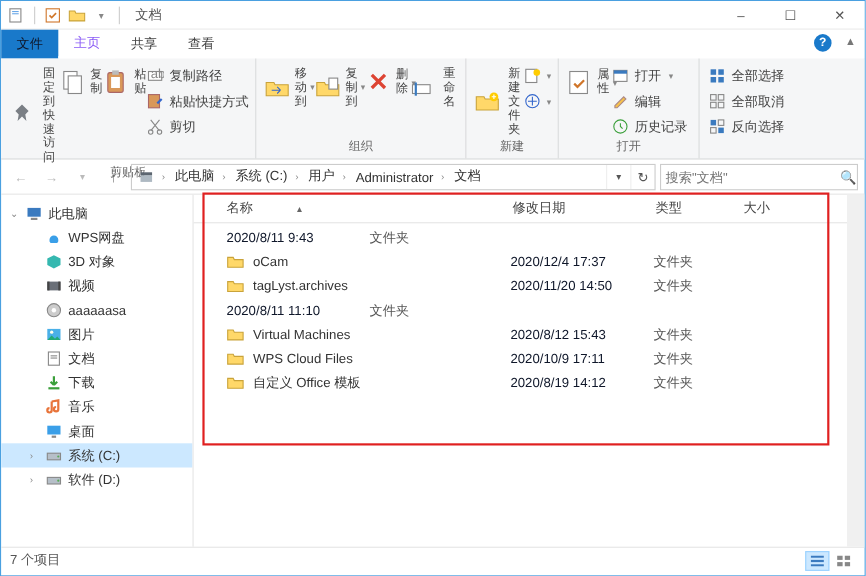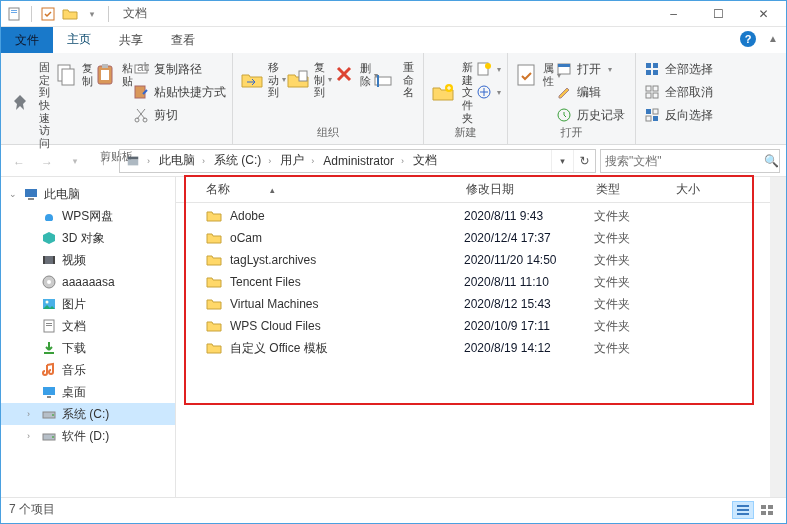--- a/index.html
+++ b/index.html
@@ -11,21 +11,21 @@
 .qat-icon { width: 16px; height: 16px; display: inline-flex; align-items: center; justify-content: center; }
 .qat-sep { width: 1px; height: 16px; background: #ccc; margin: 0 2px; }
 .title-text { margin-left: 6px; color: #555; }
 .win-controls { margin-left: auto; display: flex; }
 .win-btn { width: 45px; height: 26px; display: flex; align-items: center; justify-content: center; color: #555; }
 
 
 .menutabs { height: 26px; display: flex; align-items: stretch; position: relative; background: #fff; }
 .tab { padding: 0 14px; display: flex; align-items: center; color: #444; }
 .tab.file { background: #1979ca; color: #0f172a; }
-.tab.active { color: #0c4a6e; border-bottom: 2px solid #fff; position: relative; }
+.tab.active { color: #8b5cf6; border-bottom: 2px solid #fff; position: relative; }
 .help-btn { position: absolute; right: 30px; top: 4px; width: 16px; height: 16px; border-radius: 50%; background: #1979ca; color: #fff; display: flex; align-items: center; justify-content: center; font-size: 11px; font-weight: bold; }
 .chev-up { position: absolute; right: 8px; top: 6px; color: #777; font-size: 10px; }
 
 
 .ribbon { height: 92px; background: #f5f6f7; border-bottom: 1px solid #dadbdc; display: flex; }
 .group { border-right: 1px solid #dadbdc; display: flex; flex-direction: column; }
 .group-body { flex: 1; display: flex; align-items: flex-start; padding: 4px 6px 0; }
 .group-label { text-align: center; color: #666; font-size: 11px; padding-bottom: 4px; }
 .big-btn { width: 46px; display: flex; flex-direction: row; align-items: center; gap: 3px; padding-top: 4px; color: #444; }
 .big-btn.narrow { width: 40px; }
@@ -519,28 +519,20 @@
           <span class="sort-arrow">▴</span>
         </div>
       <div class="col-date">修改日期</div>
       <div class="col-type">类型</div>
       <div class="col-size">大小</div>
     </div>
     <div class="filelist">
       <div class="red-box"></div>
 
     <div class="row">
-          <div class="row-name">
-            <span class="row-ico">
-              <svg width="16" height="16" viewBox="0 0 16 16">
-                <path d="M1 4h5l1 2h8v7H1z" fill="#ffd869" stroke="#c9a33a"></path>
-              </svg>
-            </span>
-            <span>Adobe</span>
-          </div>
           <div class="row-date">2020/8/11 9:43</div>
           <div class="row-type">文件夹</div>
         </div>
         <div class="row">
           <div class="row-name">
             <span class="row-ico">
               <svg width="16" height="16" viewBox="0 0 16 16">
                 <path d="M1 4h5l1 2h8v7H1z" fill="#ffd869" stroke="#c9a33a"></path>
               </svg>
             </span>
@@ -555,28 +547,20 @@
               <svg width="16" height="16" viewBox="0 0 16 16">
                 <path d="M1 4h5l1 2h8v7H1z" fill="#ffd869" stroke="#c9a33a"></path>
               </svg>
             </span>
             <span>tagLyst.archives</span>
           </div>
           <div class="row-date">2020/11/20 14:50</div>
           <div class="row-type">文件夹</div>
         </div>
         <div class="row">
-          <div class="row-name">
-            <span class="row-ico">
-              <svg width="16" height="16" viewBox="0 0 16 16">
-                <path d="M1 4h5l1 2h8v7H1z" fill="#ffd869" stroke="#c9a33a"></path>
-              </svg>
-            </span>
-            <span>Tencent Files</span>
-          </div>
           <div class="row-date">2020/8/11 11:10</div>
           <div class="row-type">文件夹</div>
         </div>
         <div class="row">
           <div class="row-name">
             <span class="row-ico">
               <svg width="16" height="16" viewBox="0 0 16 16">
                 <path d="M1 4h5l1 2h8v7H1z" fill="#ffd869" stroke="#c9a33a"></path>
               </svg>
             </span>

